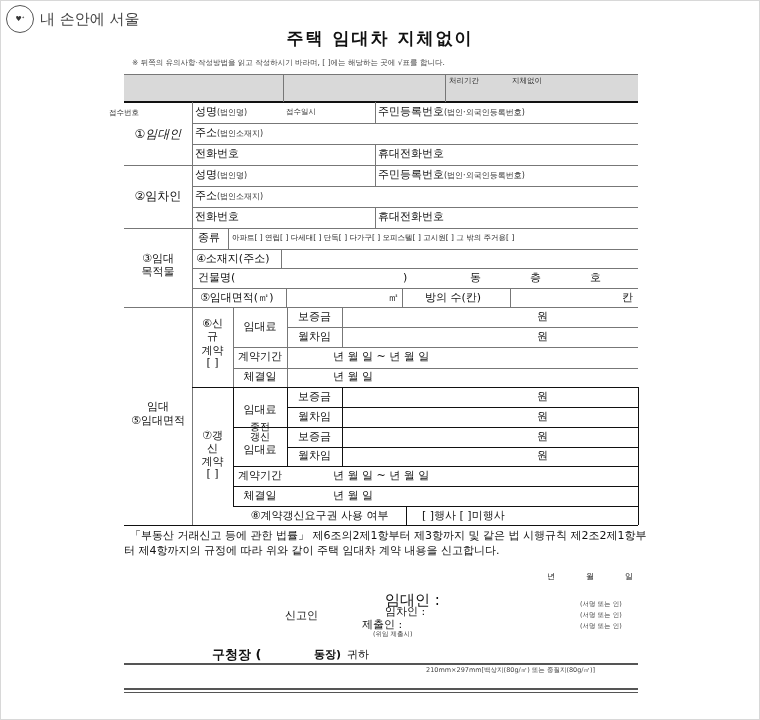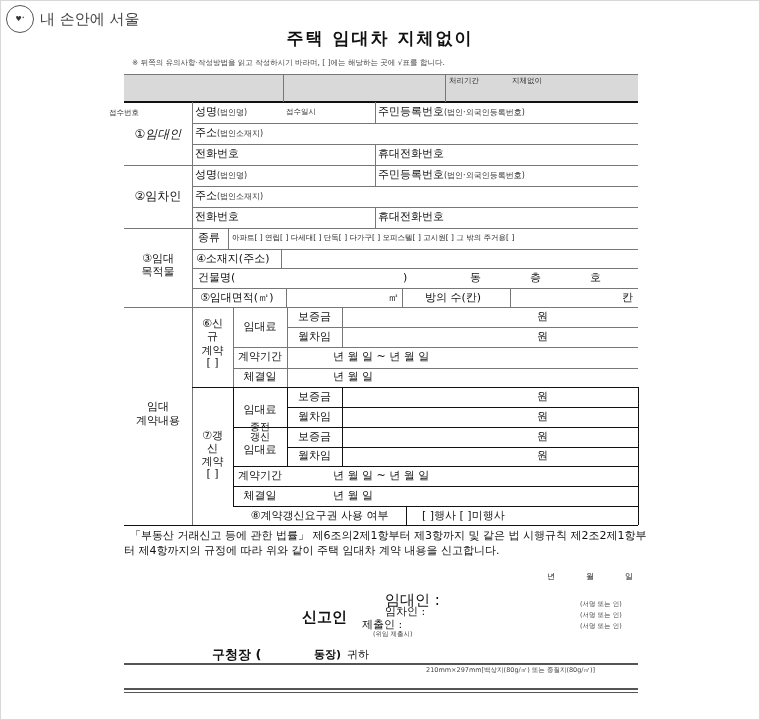--- a/index.html
+++ b/index.html
@@ -93,21 +93,21 @@
 <div class="t" style="left:403px; top:272px;">)</div>
 <div class="t" style="left:470px; top:272px;">동</div>
 <div class="t" style="left:530px; top:272px;">층</div>
 <div class="t" style="left:590px; top:272px;">호</div>
 <div class="t" style="left:200px; top:292px;">⑤임대면적(㎡)</div>
 <div class="t" style="left:388px; top:292px;">㎡</div>
 <div class="t" style="left:425px; top:292px;">방의 수(칸)</div>
 <div class="t" style="left:622px; top:292px;">칸</div>
 
 <div class="t c" style="left:124px; top:401px; width:68px;">임대</div>
-<div class="t c" style="left:124px; top:415px; width:68px;">계약내용</div>
+<div class="t c" style="left:124px; top:415px; width:68px;">⑤임대면적</div>
 
 <div class="vline" style="left:233px; top:307px; height:80px;"></div>
 <div class="vline" style="left:287px; top:307px; height:40px;"></div>
 <div class="vline" style="left:342px; top:307px; height:40px;"></div>
 <div class="vline" style="left:287px; top:347px; height:40px;"></div>
 <div class="hline" style="left:287px; top:327px; width:351px;"></div>
 <div class="hline" style="left:233px; top:347px; width:405px;"></div>
 <div class="hline" style="left:233px; top:368px; width:405px;"></div>
 <div class="hline dark" style="left:192px; top:387px; width:446px;"></div>
 
@@ -164,21 +164,21 @@
 <div class="t c" style="left:233px; top:510px; width:173px;">⑧계약갱신요구권 사용 여부</div>
 <div class="t" style="left:422px; top:510px;">[   ]행사   [   ]미행사</div>
 
 <div class="t" style="left:130px; top:530px; font-size:11px;">「부동산 거래신고 등에 관한 법률」 제6조의2제1항부터 제3항까지 및 같은 법 시행규칙 제2조2제1항부</div>
 <div class="t" style="left:124px; top:545px; font-size:11px;">터 제4항까지의 규정에 따라 위와 같이 주택 임대차 계약 내용을 신고합니다.</div>
 
 <div class="t" style="left:547px; top:573px; font-size:8px;">년</div>
 <div class="t" style="left:586px; top:573px; font-size:8px;">월</div>
 <div class="t" style="left:625px; top:573px; font-size:8px;">일</div>
 
-<div class="t" style="left:302px; top:610px; font-size:15px;font-weight:bold;">신고인</div>
+<div class="t" style="left:285px; top:610px; font-size:11px;">신고인</div>
 <div class="t" style="left:385px; top:593px; font-size:15px;">임대인  :</div>
 <div class="t" style="left:385px; top:606px; font-size:11px;">임차인  :</div>
 <div class="t" style="left:362px; top:619px; font-size:11px;">제출인  :</div>
 <div class="t" style="left:373px; top:631px; font-size:6.5px; color:#444;">(위임 제출시)</div>
 <div class="t" style="left:580px; top:601px; font-size:6.5px; color:#444;">(서명 또는 인)</div>
 <div class="t" style="left:580px; top:612px; font-size:6.5px; color:#444;">(서명 또는 인)</div>
 <div class="t" style="left:580px; top:623px; font-size:6.5px; color:#444;">(서명 또는 인)</div>
 
 <div class="t" style="left:212px; top:648px; font-size:13px; font-weight:bold;">구청장 (</div>
 <div class="t" style="left:314px; top:649px; font-size:11px; font-weight:bold;">동장)</div>

